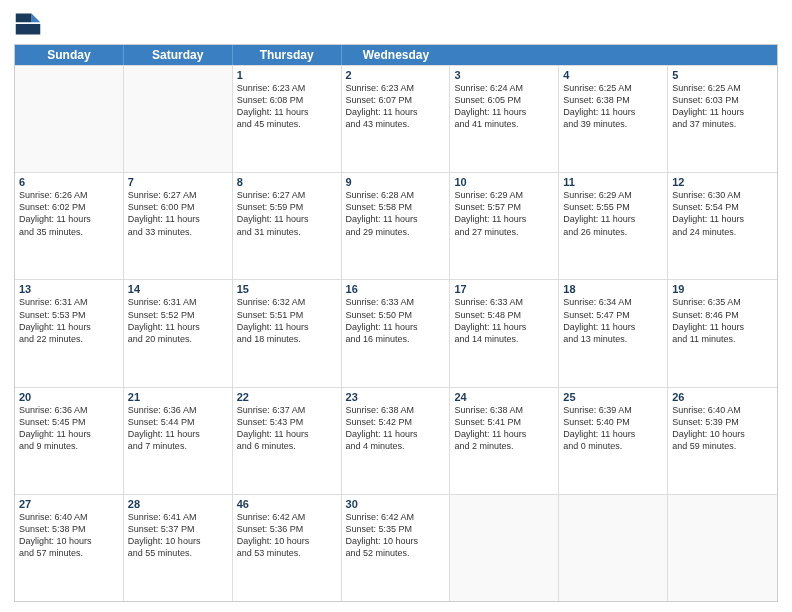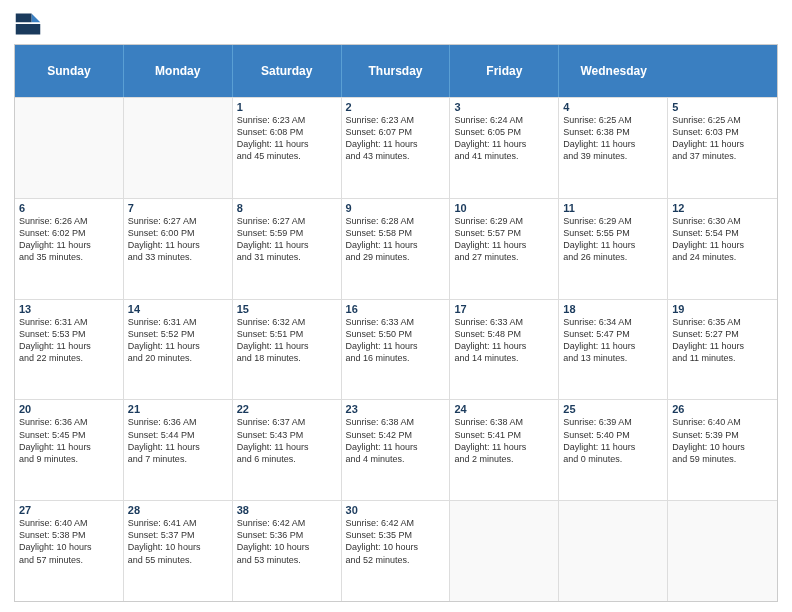--- a/index.html
+++ b/index.html
@@ -64,21 +64,21 @@
     .cal-header {
       display: grid;
       grid-template-columns: repeat(7, 1fr);
       background: #3a7fc1;
     }
     .cal-header-cell {
       color: #fff;
       font-size: 12px;
       font-weight: bold;
       text-align: center;
-      padding: 19px 2px;
+      padding: 3px 2px;
       border-right: 1px solid #5a9fd4;
     }
     .cal-header-cell:last-child { border-right: none; }
     .cal-body {
       flex: 1;
       display: flex;
       flex-direction: column;
     }
     .cal-row {
       display: grid;
@@ -129,24 +129,22 @@
     </div>
     <div class="title-block">
       <div class="month-title"></div>
       <div class="subtitle"></div>
     </div>
   </div>
 
   <div class="calendar">
     <div class="cal-header">
     <div class="cal-header-cell">Sunday</div>
-        <div class="cal-header-cell">Monday</div>
         <div class="cal-header-cell">Saturday</div>
         <div class="cal-header-cell">Thursday</div>
-        <div class="cal-header-cell">Friday</div>
         <div class="cal-header-cell">Wednesday</div>
       </div>
     <div class="cal-body">
     <div class="cal-row">
           <div class="cal-cell empty"></div>
           <div class="cal-cell empty"></div>
           <div class="cal-cell">
             <span class="day-num">1</span>
             <span class="cell-line">Sunrise: 6:23 AM</span>
             <span class="cell-line">Sunset: 6:08 PM</span>
@@ -272,21 +270,21 @@
           <div class="cal-cell">
             <span class="day-num">18</span>
             <span class="cell-line">Sunrise: 6:34 AM</span>
             <span class="cell-line">Sunset: 5:47 PM</span>
             <span class="cell-line">Daylight: 11 hours</span>
             <span class="cell-line">and 13 minutes.</span>
           </div>
           <div class="cal-cell">
             <span class="day-num">19</span>
             <span class="cell-line">Sunrise: 6:35 AM</span>
-            <span class="cell-line">Sunset: 5:27 PM</span>
+            <span class="cell-line">Sunset: 8:46 PM</span>
             <span class="cell-line">Daylight: 11 hours</span>
             <span class="cell-line">and 11 minutes.</span>
           </div>
         </div>
         <div class="cal-row">
           <div class="cal-cell">
             <span class="day-num">20</span>
             <span class="cell-line">Sunrise: 6:36 AM</span>
             <span class="cell-line">Sunset: 5:45 PM</span>
             <span class="cell-line">Daylight: 11 hours</span>
@@ -344,21 +342,21 @@
             <span class="cell-line">and 57 minutes.</span>
           </div>
           <div class="cal-cell">
             <span class="day-num">28</span>
             <span class="cell-line">Sunrise: 6:41 AM</span>
             <span class="cell-line">Sunset: 5:37 PM</span>
             <span class="cell-line">Daylight: 10 hours</span>
             <span class="cell-line">and 55 minutes.</span>
           </div>
           <div class="cal-cell">
-            <span class="day-num">38</span>
+            <span class="day-num">46</span>
             <span class="cell-line">Sunrise: 6:42 AM</span>
             <span class="cell-line">Sunset: 5:36 PM</span>
             <span class="cell-line">Daylight: 10 hours</span>
             <span class="cell-line">and 53 minutes.</span>
           </div>
           <div class="cal-cell">
             <span class="day-num">30</span>
             <span class="cell-line">Sunrise: 6:42 AM</span>
             <span class="cell-line">Sunset: 5:35 PM</span>
             <span class="cell-line">Daylight: 10 hours</span>

